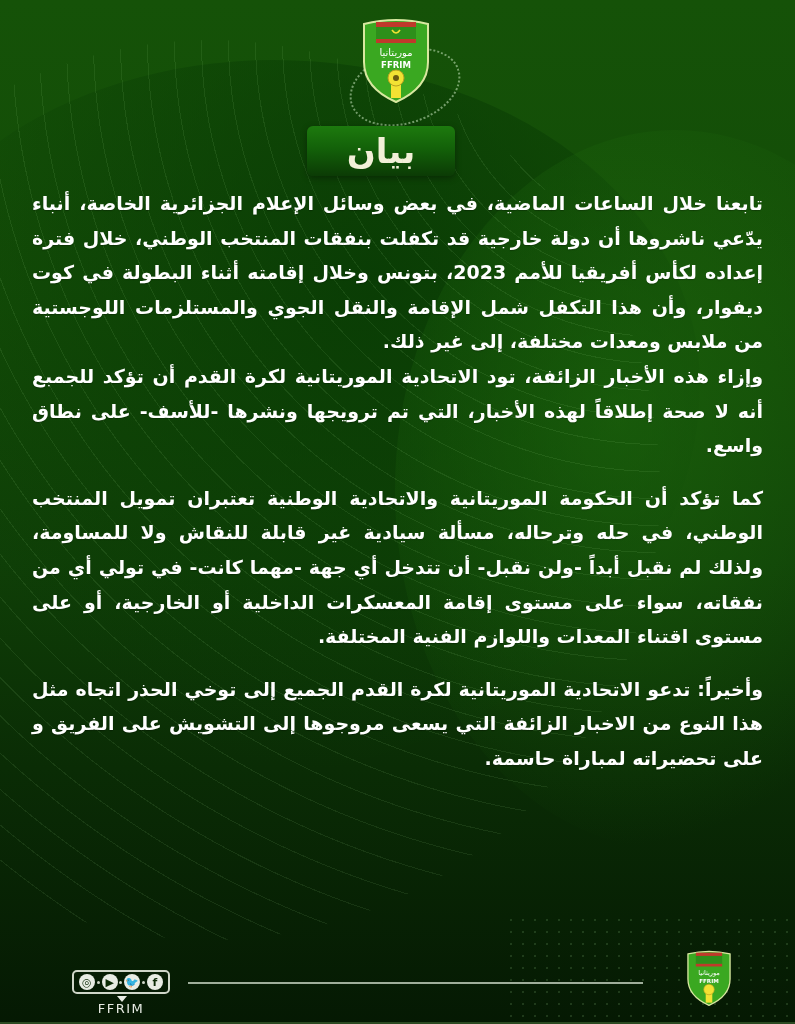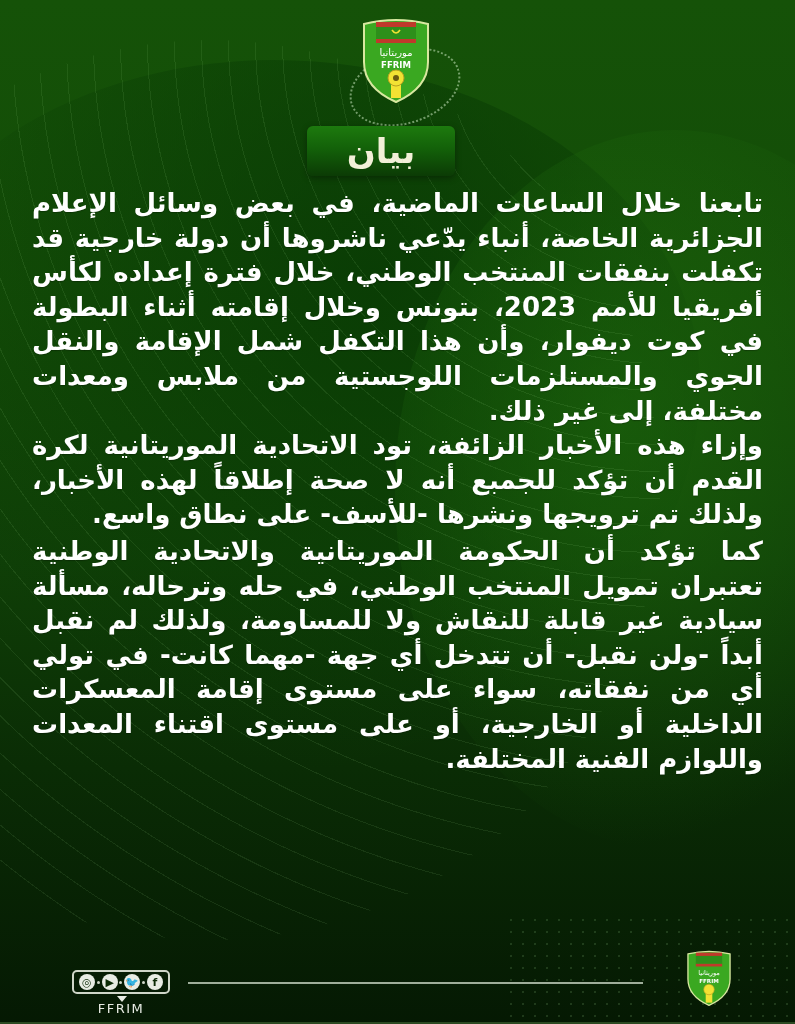--- a/index.html
+++ b/index.html
@@ -44,25 +44,25 @@
     box-shadow: 0 2px 6px rgba(0,0,0,0.35);
     display:flex; align-items:center; justify-content:center;
   }
   .title-badge span {
     color:#f2f0d8; font-weight:bold; font-size:34px; line-height:1; letter-spacing:6px;
   }
 
   .content {
     position:absolute; left:32px; right:32px; top:186px;
     direction:rtl; text-align:justify; color:#ffffff;
-    font-weight:bold; font-size:26px; line-height:34.6px;
+    font-weight:bold; font-size:19px; line-height:34.6px;
     text-shadow: 0 1px 1px rgba(0,0,0,0.25);
   }
   .content p { margin:0; }
-  .content p.gap { margin-top:2px; }
+  .content p.gap { margin-top:18px; }
   .content p:last-child { text-align-last:right; }
 
   .footer-social {
     position:absolute; left:72px; top:970px; width:98px; height:24px;
     border:2px solid #cfd6c8; border-radius:5px;
     display:flex; align-items:center; justify-content:space-around; padding:0 4px; box-sizing:border-box;
   }
   .footer-social .ico {
     width:16px; height:16px; border-radius:50%; background:#e8ece4; color:#0b2a05;
     font-size:11px; font-weight:bold; display:flex; align-items:center; justify-content:center;
@@ -106,22 +106,23 @@
   <circle cx="38" cy="64" r="8" fill="#f2e233" stroke="#b8a020" stroke-width="1"></circle>
   <circle cx="38" cy="64" r="3" fill="#6b5a10"></circle>
 </svg>
 
 <div class="title-badge">
   <span>بيان</span>
 </div>
 
 <div class="content">
   <p>تابعنا خلال الساعات الماضية، في بعض وسائل الإعلام الجزائرية الخاصة، أنباء يدّعي ناشروها أن دولة خارجية قد تكفلت بنفقات المنتخب الوطني، خلال فترة إعداده لكأس أفريقيا للأمم 2023، بتونس وخلال إقامته أثناء البطولة في كوت ديفوار، وأن هذا التكفل شمل الإقامة والنقل الجوي والمستلزمات اللوجستية من ملابس ومعدات مختلفة، إلى غير ذلك.</p>
-  <p>وإزاء هذه الأخبار الزائفة، تود الاتحادية الموريتانية لكرة القدم أن تؤكد للجمبع أنه لا صحة إطلاقاً لهذه الأخبار، ولذلك تم ترويجها ونشرها -للأسف- على نطاق واسع.</p>
+  <p>وإزاء هذه الأخبار الزائفة، تود الاتحادية الموريتانية لكرة القدم أن تؤكد للجمبع أنه لا صحة إطلاقاً لهذه الأخبار، التي تم ترويجها ونشرها -للأسف- على نطاق واسع.</p>
   <p class="gap">كما تؤكد أن الحكومة الموريتانية والاتحادية الوطنية تعتبران تمويل المنتخب الوطني، في حله وترحاله، مسألة سيادية غير قابلة للنقاش ولا للمساومة، ولذلك لم نقبل أبداً -ولن نقبل- أن تتدخل أي جهة -مهما كانت- في تولي أي من نفقاته، سواء على مستوى إقامة المعسكرات الداخلية أو الخارجية، أو على مستوى اقتناء المعدات واللوازم الفنية المختلفة.</p>
+  <p class="gap">وأخيراً: تدعو الاتحادية الموريتانية لكرة القدم الجميع إلى توخي الحذر اتجاه مثل هذا النوع من الاخبار  الزائفة التي يسعى مروجوها إلى التشويش على الفريق و على تحضيراته لمباراة حاسمة.</p>
 </div>
 
 <div class="footer-social">
   <span class="ico">◎</span>
   <span class="sep"></span>
   <span class="ico">▶</span>
   <span class="sep"></span>
   <span class="ico">🐦</span>
   <span class="sep"></span>
   <span class="ico">f</span>

